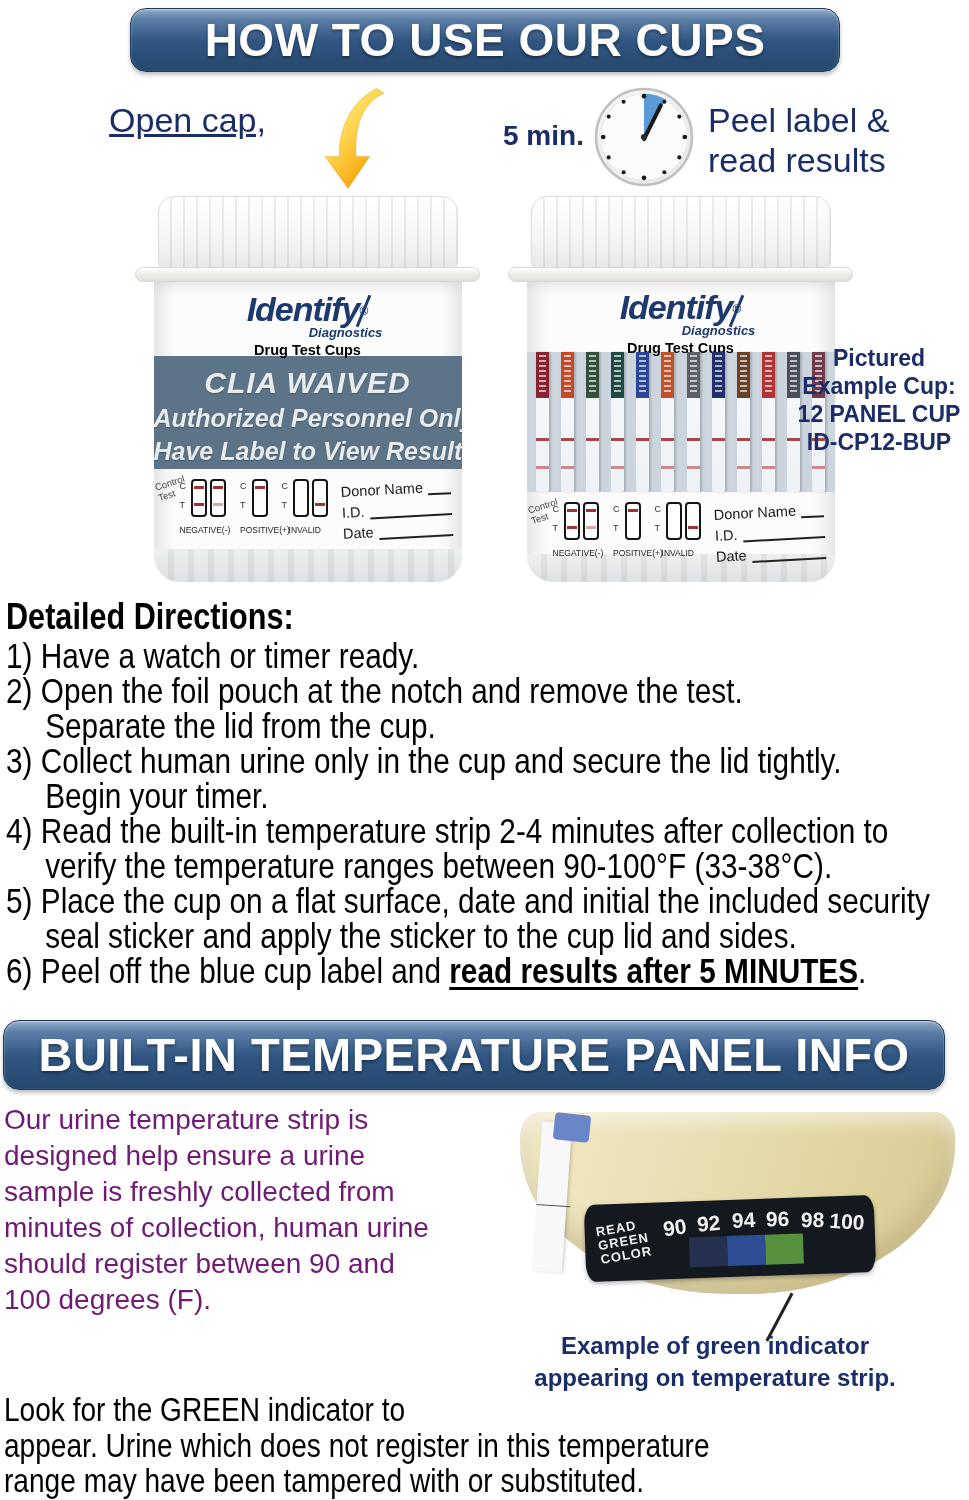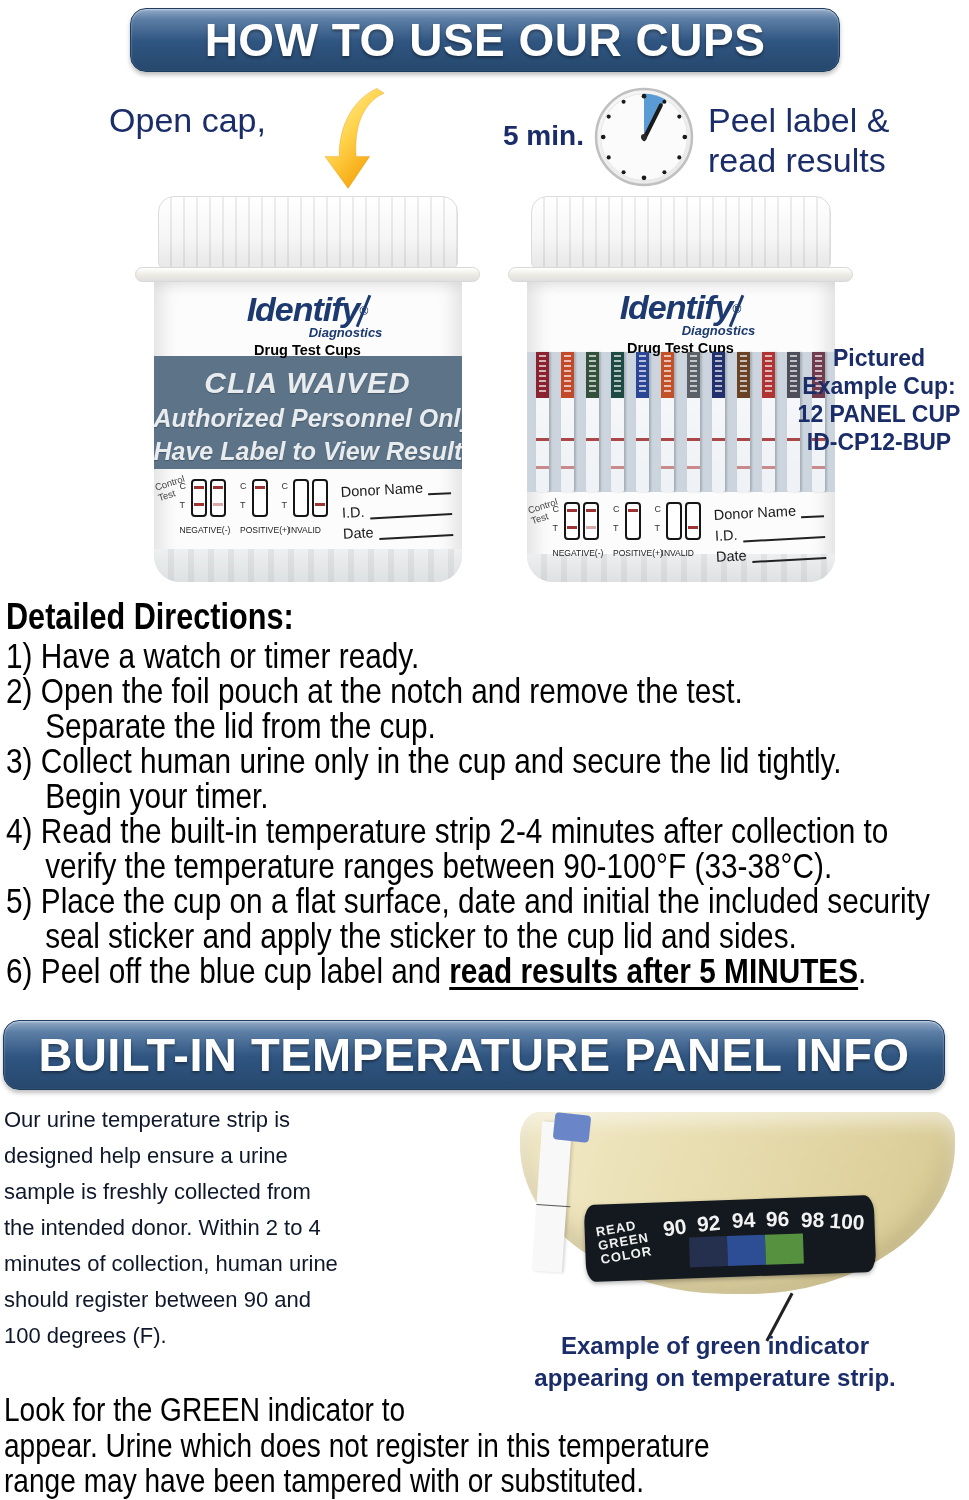--- a/index.html
+++ b/index.html
@@ -12,21 +12,21 @@
     background:linear-gradient(180deg,#93aac7 0%,#5d7fa6 16%,#2f5581 52%,#26486d 100%);
     box-shadow:0 3px 4px rgba(0,0,0,.25), inset 0 1px 2px rgba(255,255,255,.5);
     color:#fff; font-weight:bold; text-align:center;
     text-shadow:0 2px 3px rgba(0,0,0,.4); letter-spacing:.5px; }
   .banner-1 { left:130px; top:8px; width:710px; height:64px; font-size:46px; line-height:62px; }
   .banner-2 { left:3px; top:1020px; width:942px; height:70px; font-size:47px; line-height:68px; }
 
   
   .navy { color:#1a2d68; }
   .step-txt { position:absolute; font-size:34px; line-height:40px; }
-  .step-1 { left:75px; top:100px; width:225px; text-align:center; }
+  .step-1 { left:75px; top:100px; width:225px; text-align:center;text-decoration:underline; }
   .step-2 { left:708px; top:100px; width:240px; text-align:left; }
   .timer-label { position:absolute; left:503px; top:120px; font-size:28px; font-weight:bold; }
   .arrow-wrap { position:absolute; left:285px; top:86px; width:115px; height:108px; }
   .clock-wrap { position:absolute; left:593px; top:86px; width:102px; height:102px; }
 
   
   .cup { position:absolute; width:345px; }
   .cup-left { left:135px; top:196px; }
   .cup-right { left:508px; top:196px; }
   .cup-lid { width:300px; height:74px; margin:0 auto; border:1px solid #dcdcdc;
@@ -91,21 +91,21 @@
 
   
   .condensed { transform:scaleX(.851); transform-origin:0 0; width:1140px; }
   .directions { position:absolute; left:6px; top:596px; color:#000; }
   .dir-head { font-size:36px; font-weight:bold; line-height:42px; }
   .dir-line { font-size:35px; line-height:35px; white-space:nowrap; }
   .ind { padding-left:46px; }
   .em { font-weight:bold; text-decoration:underline; text-decoration-thickness:3px; text-underline-offset:4px; }
 
   
-  .temp-par { position:absolute; left:4px; top:1102px; width:505px; font-size:22px; line-height:36px; color:#0f172a; }
+  .temp-par { position:absolute; left:4px; top:1102px; width:505px; font-size:28px; line-height:36px; color:#701a75; }
   .temp-par div { white-space:nowrap; }
 
   .photo { position:absolute; left:480px; top:1103px; width:489px; height:207px; }
   .tcup { position:absolute; left:40px; top:9px; width:435px; height:182px;
     border-radius:20px 20px 48% 48% / 26px 26px 82% 82%;
     background:linear-gradient(105deg,#f2e9c6 0%,#e7dcae 45%,#ddd09c 80%,#d5c892 100%);
     box-shadow:inset 0 10px 18px rgba(255,255,255,.55), inset 0 -14px 22px rgba(120,105,60,.25); }
   .peel-strip { position:absolute; left:17px; top:10px; width:30px; height:150px; background:#f8f8f8;
     transform:rotate(4deg); box-shadow:2px 0 3px rgba(0,0,0,.15); }
   .peel-line { position:absolute; left:0; right:-4px; top:55%; border-top:1.5px solid #555; }
@@ -427,21 +427,20 @@
   </div>
 
   <div class="banner banner-2">
     <span>BUILT-IN TEMPERATURE PANEL INFO</span>
   </div>
 
   <div class="temp-par">
     <div>Our urine temperature strip is</div>
     <div>designed help ensure a urine</div>
     <div>sample is freshly collected from</div>
-    <div>the intended donor. Within 2 to 4</div>
     <div>minutes of collection, human urine</div>
     <div>should register between 90 and</div>
     <div>100 degrees (F).</div>
   </div>
 
   <div class="photo">
     <div class="tcup">
       <div class="peel-strip">
           <span class="peel-line"></span>
         </div>

